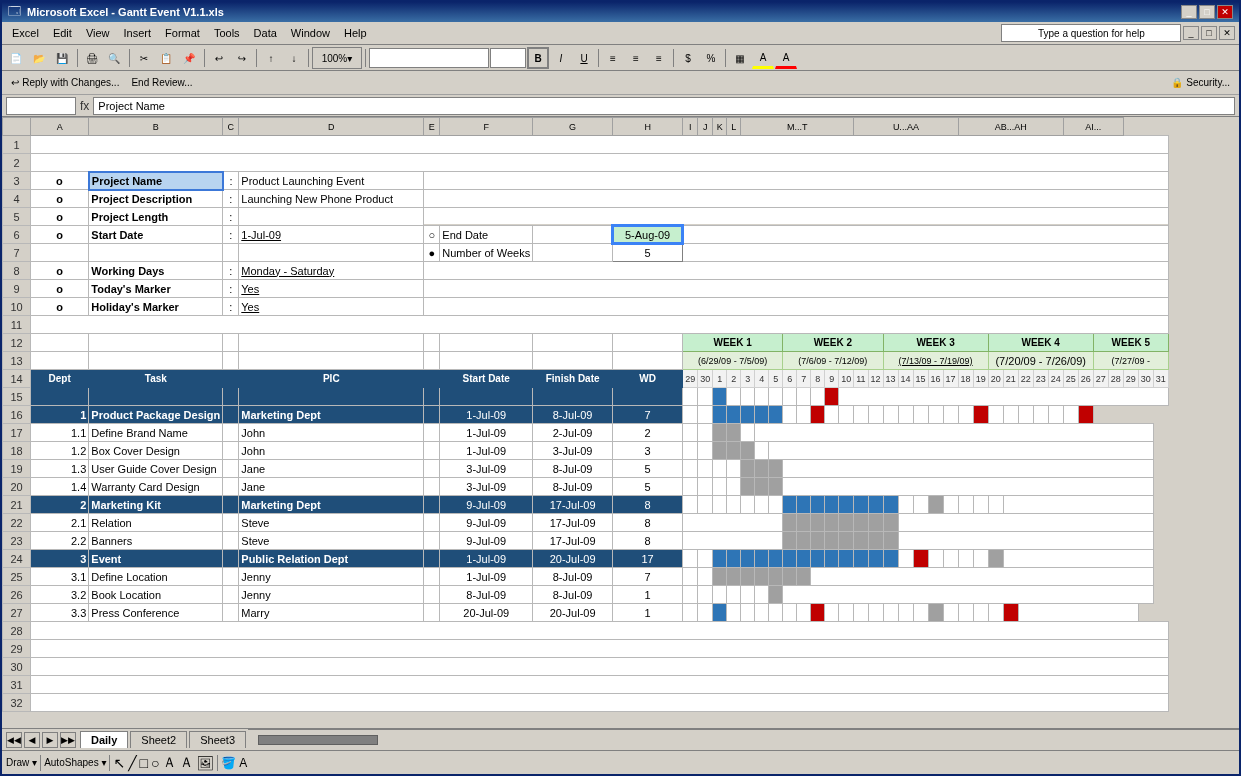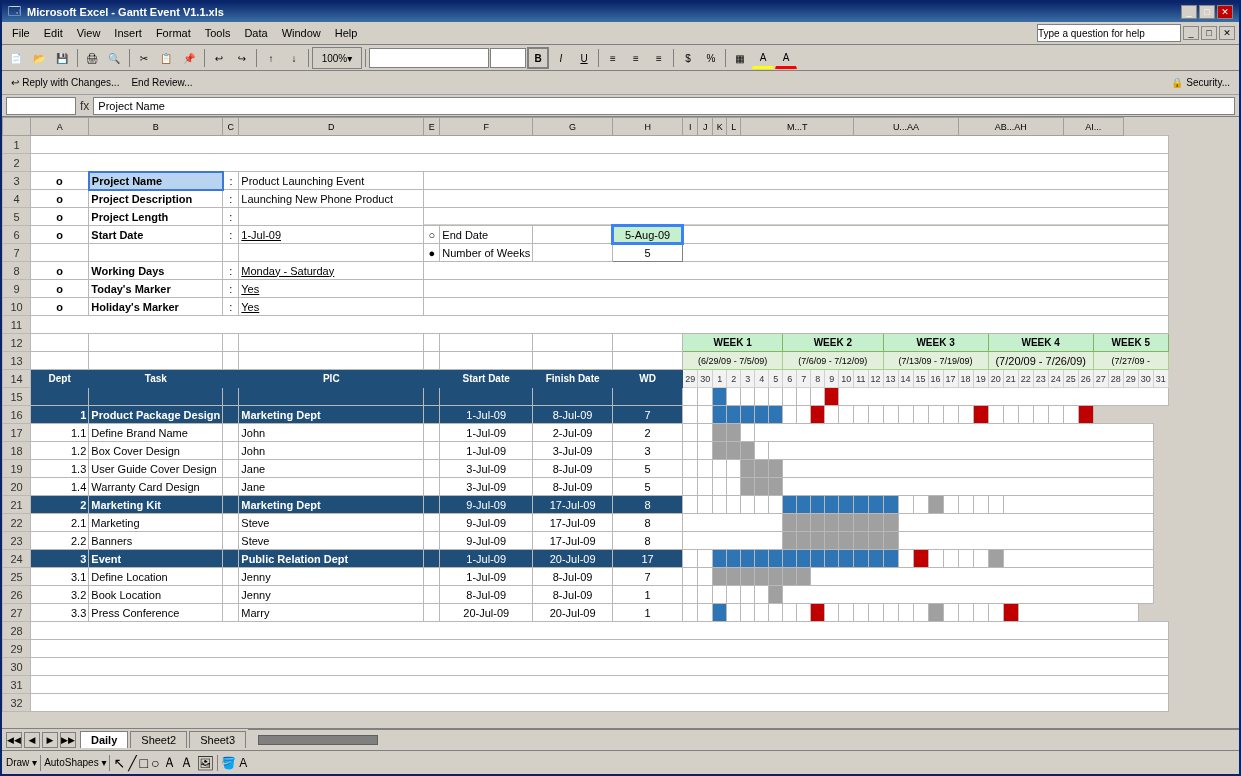--- a/index.html
+++ b/index.html
@@ -196,31 +196,31 @@
       <span class="window-title-text">Microsoft Excel - Gantt Event V1.1.xls</span>
     </div>
     <div class="window-controls">
       <div class="win-btn">_</div>
       <div class="win-btn">□</div>
       <div class="win-btn" style="background:#c00000;color:white;">✕</div>
     </div>
   </div>
 
   <div class="menu-bar">
-    <span class="menu-item">File</span>
+    <span class="menu-item">Excel</span>
     <span class="menu-item">Edit</span>
     <span class="menu-item">View</span>
     <span class="menu-item">Insert</span>
     <span class="menu-item">Format</span>
     <span class="menu-item">Tools</span>
     <span class="menu-item">Data</span>
     <span class="menu-item">Window</span>
     <span class="menu-item">Help</span>
     <div style="flex:1;"></div>
-    <input type="text" value="Type a question for help" style="width: 144px; height: 18px; font-size: 10px; border: 1px solid rgb(128, 128, 128);">
+    <input type="text" value="Type a question for help" style="width: 180px; height: 18px; font-size: 10px; border: 1px solid rgb(128, 128, 128); padding-left: 36px;">
     <div class="win-btn" style="font-size:9px;">_</div>
     <div class="win-btn" style="font-size:9px;">□</div>
     <div class="win-btn" style="font-size:9px;">✕</div>
   </div>
 
   <div class="toolbar">
     <div class="tb-btn">📄</div>
     <div class="tb-btn">📂</div>
     <div class="tb-btn">💾</div>
     <div class="tb-sep"></div>
@@ -432,21 +432,21 @@
             <td class="cell"></td>
             <td class="cell"></td>
             <td class="cell"></td>
             <td class="cell"></td>
             <td class="cell"></td>
             <td class="cell"></td>
             <td class="cell"></td>
             <td class="cell"></td>
             <td colspan="7" style="background:#e2efda;text-align:center;font-size:9px;border:1px solid #a8d08d;">(6/29/09 - 7/5/09)</td>
             <td colspan="7" style="background:#e2efda;text-align:center;font-size:9px;border:1px solid #a8d08d;">(7/6/09 - 7/12/09)</td>
-            <td colspan="7" style="background:#e2efda;text-align:center;font-size:9px;border:1px solid #a8d08d;">(7/13/09 - 7/19/09)</td>
+            <td colspan="7" style="background:#e2efda;text-align:center;font-size:9px;border:1px solid #a8d08d;text-decoration:underline;">(7/13/09 - 7/19/09)</td>
             <td colspan="7" style="background:#e2efda;text-align:center;font-size:11px;border:1px solid #a8d08d;">(7/20/09 - 7/26/09)</td>
             <td colspan="5" style="background:#e2efda;text-align:center;font-size:9px;border:1px solid #a8d08d;">(7/27/09 -</td>
           </tr>
 
           <tr style="background:#1f4e79;color:white;">
             <td class="rn" style="background:#d4d0c8;">14</td>
             <td style="background:#1f4e79;color:white;text-align:center;font-weight:bold;font-size:10px;border:1px solid #1f4e79;">Dept</td>
             <td style="background:#1f4e79;color:white;text-align:center;font-weight:bold;font-size:10px;border:1px solid #1f4e79;">Task</td>
             <td style="background:#1f4e79;color:white;border:1px solid #1f4e79;"></td>
             <td style="background:#1f4e79;color:white;text-align:center;font-weight:bold;font-size:10px;border:1px solid #1f4e79;">PIC</td>
@@ -667,21 +667,21 @@
             <td style="background:white;"></td>
             <td style="background:white;"></td>
             <td style="background:white;"></td>
             <td style="background:white;"></td>
             <td style="background:white;" colspan="10"></td>
           </tr>
 
           <tr>
             <td class="rn">22</td>
             <td class="cell" style="text-align:right;">2.1</td>
-            <td class="cell">Marketing</td>
+            <td class="cell">Relation</td>
             <td class="cell"></td>
             <td class="cell">Steve</td>
             <td class="cell"></td>
             <td class="cell" style="text-align:center;">9-Jul-09</td>
             <td class="cell" style="text-align:center;">17-Jul-09</td>
             <td class="cell" style="text-align:center;">8</td>
             <td style="background:white;" colspan="7"></td>
             <td style="background:#a0a0a0;"></td>
             <td style="background:#a0a0a0;"></td>
             <td style="background:#a0a0a0;"></td>

